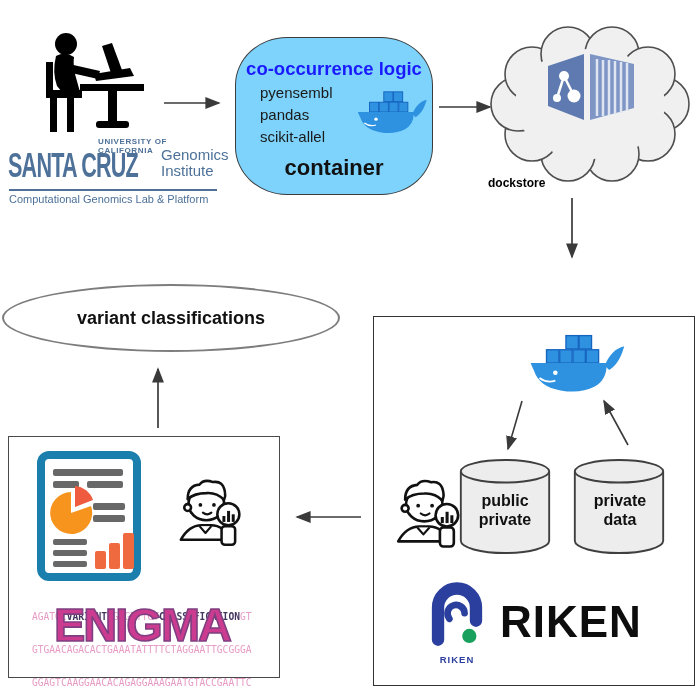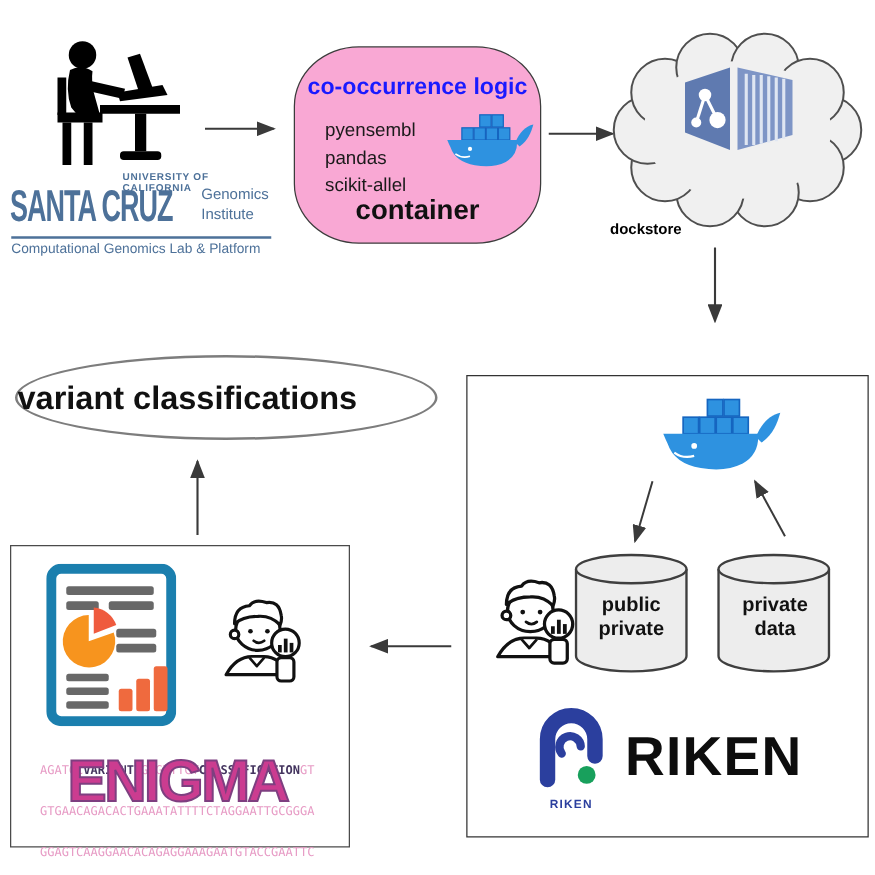--- a/index.html
+++ b/index.html
@@ -5,43 +5,43 @@
   html,body{margin:0;padding:0;background:#fff;}
   #canvas{position:relative;width:700px;height:700px;background:#fff;overflow:hidden;
           font-family:"Liberation Sans",sans-serif;color:#111;}
   .abs{position:absolute;}
 
   
   .ucsc{left:6px;top:136px;width:216px;height:72px;color:#4d7199;}
   .ucsc-univ{position:absolute;left:44px;top:1px;font-size:8px;font-weight:bold;letter-spacing:.6px;padding-left:48px;}
   .ucsc-campus{position:absolute;left:2px;top:9px;font-size:27px;font-weight:bold;
                transform:scaleY(1.32) scaleX(.8);transform-origin:left top;letter-spacing:-1px;white-space:nowrap;}
-  .ucsc-inst{position:absolute;left:155px;top:11px;font-size:12px;line-height:16px;}
+  .ucsc-inst{position:absolute;left:155px;top:11px;font-size:15px;line-height:16px;}
   .ucsc-line{position:absolute;left:3px;top:53px;width:208px;height:2px;background:#4d7199;}
   .ucsc-tag{position:absolute;left:3px;top:57px;font-size:11px;white-space:nowrap;text-align:center;}
 
   
   .cnode{left:235px;top:37px;width:198px;height:158px;border:1.5px solid #3c3c3c;
-         border-radius:52px/48px;background:#f9a8d4;box-sizing:border-box;}
+         border-radius:52px/48px;background:#7dd3fc;box-sizing:border-box;}
   .cn-title{position:absolute;left:0;right:0;top:20px;text-align:center;
             color:#1a1aff;font-weight:bold;font-size:18.5px;white-space:nowrap;}
-  .cn-pkgs{position:absolute;left:24px;top:44px;font-size:15px;line-height:22px;color:#1a1a1a;margin-top:12px;}
+  .cn-pkgs{position:absolute;left:24px;top:44px;font-size:15px;line-height:22px;color:#1a1a1a;}
   .cn-label{position:absolute;left:0;right:0;bottom:13px;text-align:center;font-weight:bold;font-size:22px;}
 
   
   .dockstore-label{left:488px;top:136px;width:208px;
                    font-weight:bold;font-size:12px;color:#000;margin-top:40px;}
 
   
-  .oval{left:12px;top:284px;width:338px;height:68px;border:2px solid #7d7d7d;border-radius:50%;
-        background:#fff;display:flex;align-items:center;justify-content:flex-start;
-        font-weight:bold;font-size:26px;box-sizing:border-box;}
-
-  
-  .riken-box{left:373px;top:300px;width:322px;height:370px;border:1.5px solid #333;background:#fff;box-sizing:border-box;}
+  .oval{left:2px;top:284px;width:338px;height:68px;border:2px solid #7d7d7d;border-radius:50%;
+        background:#fff;display:flex;align-items:center;justify-content:center;
+        font-weight:bold;font-size:18px;box-sizing:border-box;}
+
+  
+  .riken-box{left:373px;top:316px;width:322px;height:370px;border:1.5px solid #333;background:#fff;box-sizing:border-box;}
   .enigma-box{left:8px;top:436px;width:272px;height:242px;border:1.5px solid #4a4a4a;background:#fff;box-sizing:border-box;}
 
   .cyl{width:94px;height:100px;}
   .cyl-label{position:absolute;left:0;right:0;top:34px;text-align:center;
              font-weight:bold;font-size:16px;line-height:19px;color:#111;}
 
   .riken-text{font-weight:bold;font-size:44px;letter-spacing:1px;color:#0d0d0d;}
   .riken-small{position:absolute;left:0;right:0;bottom:0;text-align:center;
                color:#2b3f9e;font-weight:bold;font-size:9.5px;letter-spacing:1px;}
 

